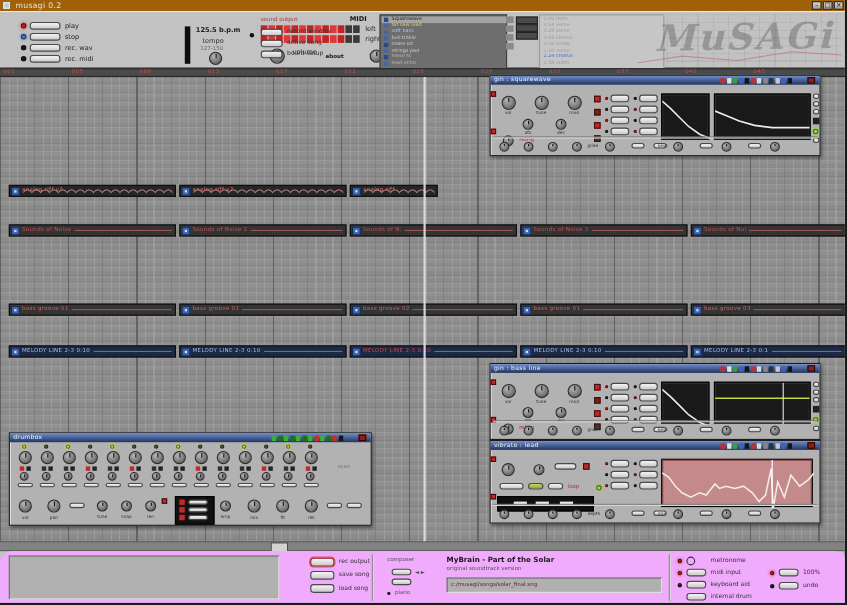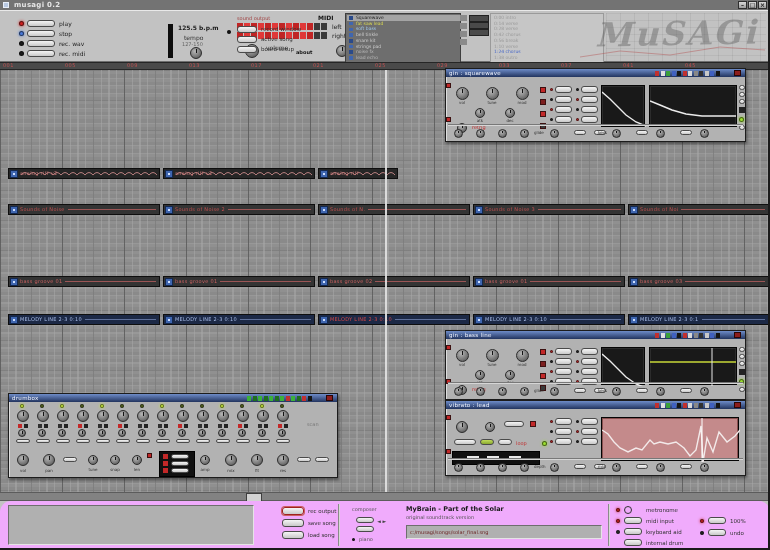--- a/index.html
+++ b/index.html
@@ -1,18 +1,18 @@
 <!DOCTYPE html>
 <html><head>
 <meta charset="utf-8">
 <style>
   html,body{margin:0;padding:0;background:#444;}
   #frame{position:relative;width:770px;height:550px;background:#c2c2c2;overflow:hidden;
          font-family:"DejaVu Sans",sans-serif;border-right:2px solid #1a1a1a;border-bottom:2px solid #1a1a1a;box-sizing:border-box;}
-  #titlebar{position:absolute;left:0;top:0;width:770px;height:10px;background:#737373;font-weight:bold;}
+  #titlebar{position:absolute;left:0;top:0;width:770px;height:10px;background:#a16207;}
   #titlebar .ticon{position:absolute;left:3px;top:2px;width:6px;height:6px;background:#b9c9e2;border:1px solid #e8eef8;box-sizing:border-box;}
   #titlebar .ttext{position:absolute;left:14px;top:1px;font-size:7px;color:#e6e6e6;letter-spacing:.3px;}
   .wctl{position:absolute;top:1px;width:9px;height:8px;background:linear-gradient(#d8d8d8,#9c9c9c);
         border:1px solid #2e2e2e;box-sizing:border-box;color:#111;font-size:6px;line-height:6px;text-align:center;}
   #toolbar{position:absolute;left:0;top:10px;width:770px;height:52px;background:#c2c2c2;
            border-top:1px solid #e9e9e9;border-bottom:1px solid #6f6f6f;box-sizing:border-box;}
   .lbl{position:absolute;font-size:6px;line-height:1;color:#222;white-space:nowrap;}
   .pill{position:absolute;background:linear-gradient(#f5f5f5,#c9c9c9);border:1px solid #4a4a4a;border-radius:3px;box-sizing:border-box;}
   .pill.accent{border-color:#a02020;box-shadow:0 0 0 1px #c86060;}
   .knob{position:absolute;border-radius:50%;background:radial-gradient(circle at 38% 32%,#b6b6b6,#757575 62%,#474747);

